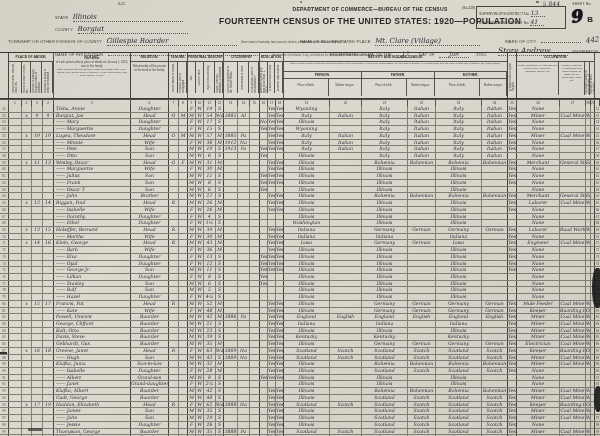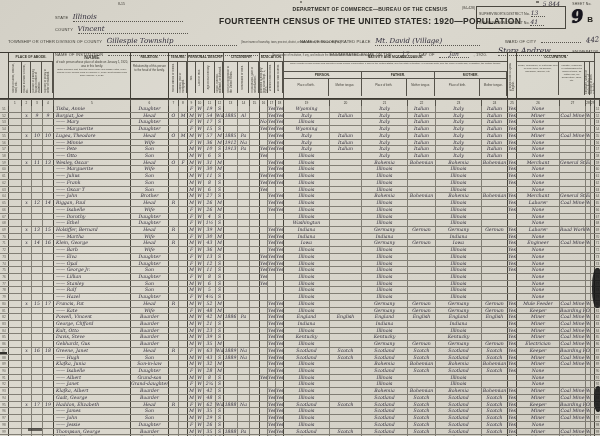--- a/index.html
+++ b/index.html
@@ -50,21 +50,21 @@
 <body>
 
 <div class="sheet">
 
   <div class="abs" style="left:55px;top:5px;">
     <span class="plabel">STATE</span>
     <span class="ink hval dotline" style="width:110px;">Illinois</span>
   </div>
   <div class="abs" style="left:55px;top:17px;">
     <span class="plabel">COUNTY</span>
-    <span class="ink hval dotline" style="width:110px;">Vincent</span>
+    <span class="ink hval dotline" style="width:110px;">Borgiat</span>
   </div>
   <div class="abs tag" style="left:118px;top:2px;">8-15</div>
 
   <div class="abs dept" style="left:0;top:6px;width:740px;text-align:center;">DEPARTMENT OF COMMERCE—BUREAU OF THE CENSUS</div>
   <div class="abs tag" style="left:462px;top:6px;">(84-428)</div>
   <div class="abs title" style="left:0;top:16px;width:740px;text-align:center;">FOURTEENTH CENSUS OF THE UNITED STATES: 1920—POPULATION</div>
 
   <div class="abs ink" style="right:40px;top:0px;font-size:6px;">5 844</div>
   <div class="abs rbox" style="right:34px;top:6px;">
     <div class="rline">
@@ -77,26 +77,26 @@
     </div>
   </div>
   <div class="abs" style="right:2px;top:2px;width:32px;text-align:center;">
     <div class="plabel" style="font-size:3.4px;">SHEET No.</div>
     <span class="big9">9</span>
     <span class="sheetletter">B</span>
   </div>
 
   <div class="abs" style="left:8px;top:29px;">
     <span class="plabel">TOWNSHIP OR OTHER DIVISION OF COUNTY</span>
-    <span class="ink hval dotline" style="width:130px;">Gillespie Township</span>
+    <span class="ink hval dotline" style="width:130px;">Gillespie Boarder</span>
     <span class="tag" style="font-size:2.6px;">(Insert name of township, town, precinct, district, or other division, as the case may be.)</span>
   </div>
   <div class="abs" style="left:300px;top:29px;">
     <span class="plabel">NAME OF INCORPORATED PLACE</span>
-    <span class="ink hval dotline" style="width:105px;">Mt. David (Village)</span>
+    <span class="ink hval dotline" style="width:105px;">Mt. Clare (Village)</span>
   </div>
   <div class="abs" style="left:505px;top:29px;">
     <span class="plabel">WARD OF CITY</span>
     <span class="dotline" style="width:40px;"></span>
   </div>
 
   <div class="abs" style="left:55px;top:42px;">
     <span class="plabel">NAME OF INSTITUTION</span>
     <span class="dotline" style="width:160px;"></span>
     <span class="tag" style="font-size:2.6px;">(Insert name of institution, if any, and indicate the lines on which the entries are made.)</span>

